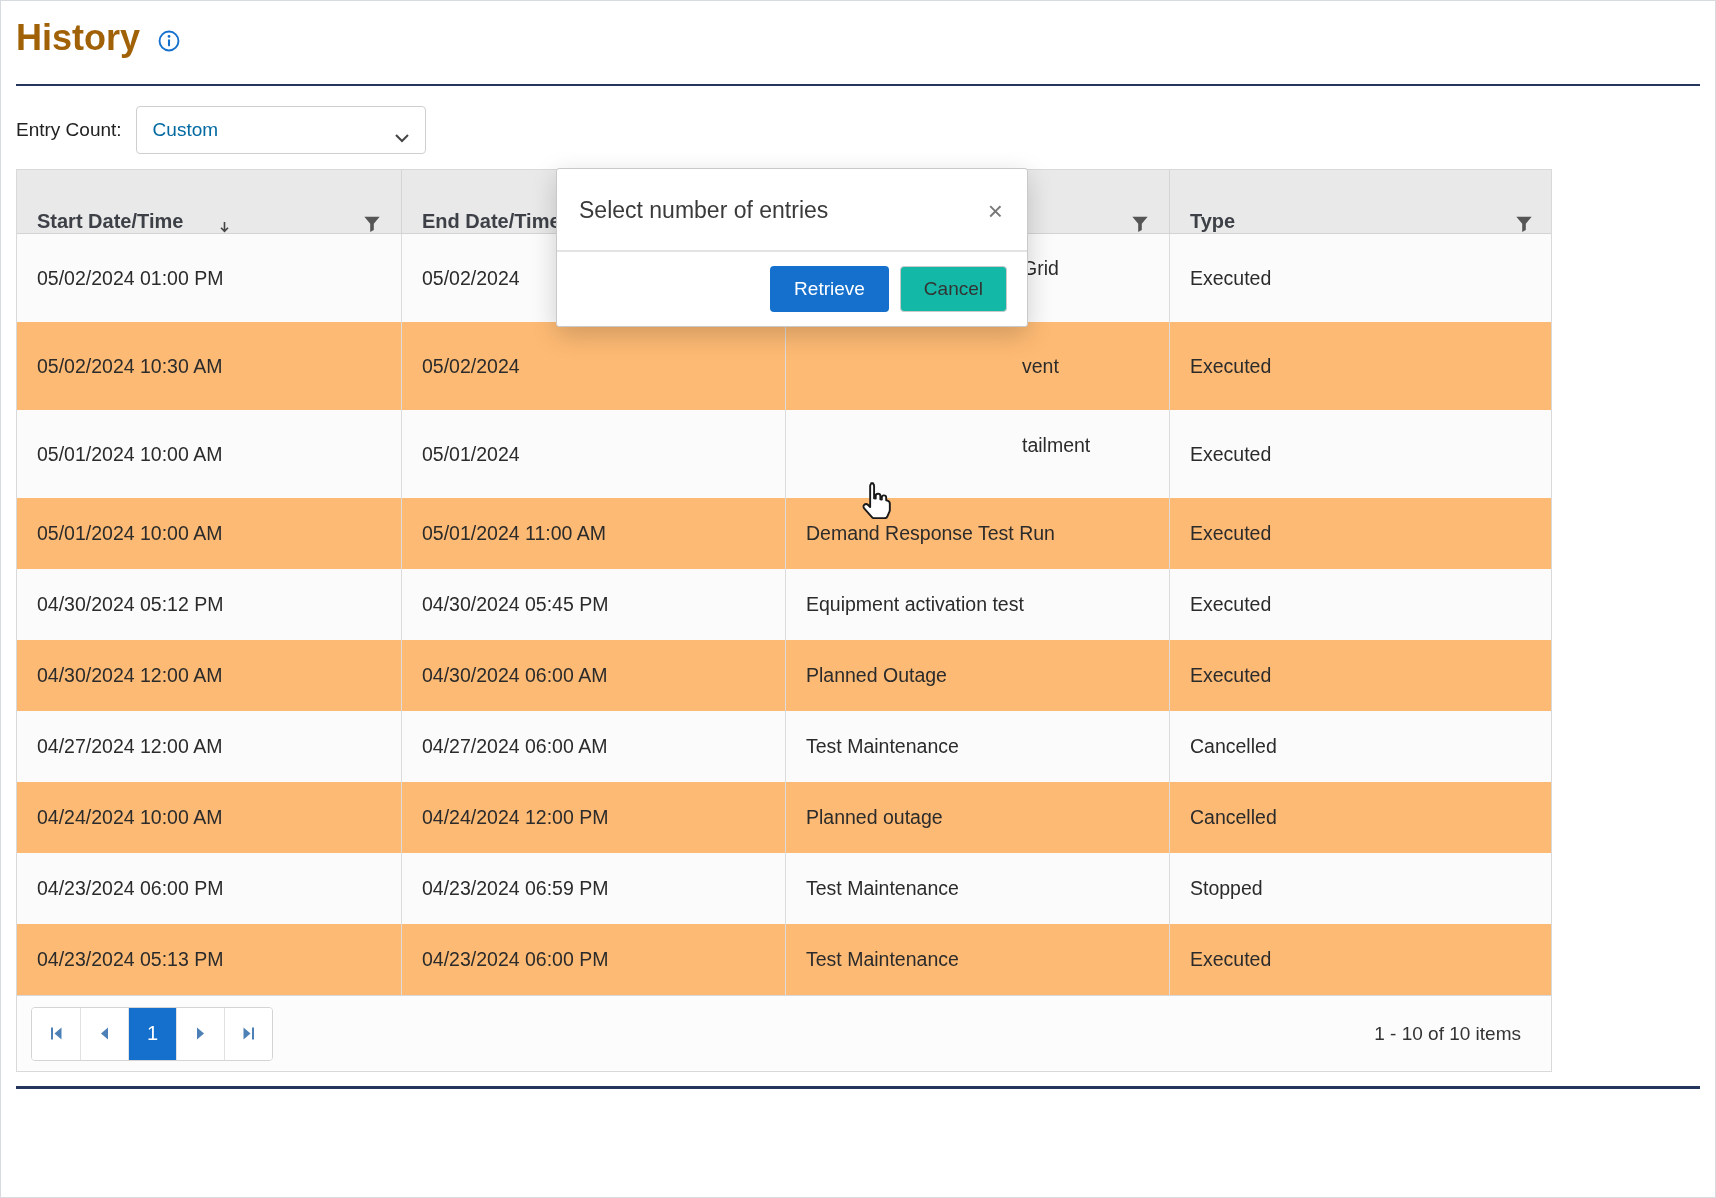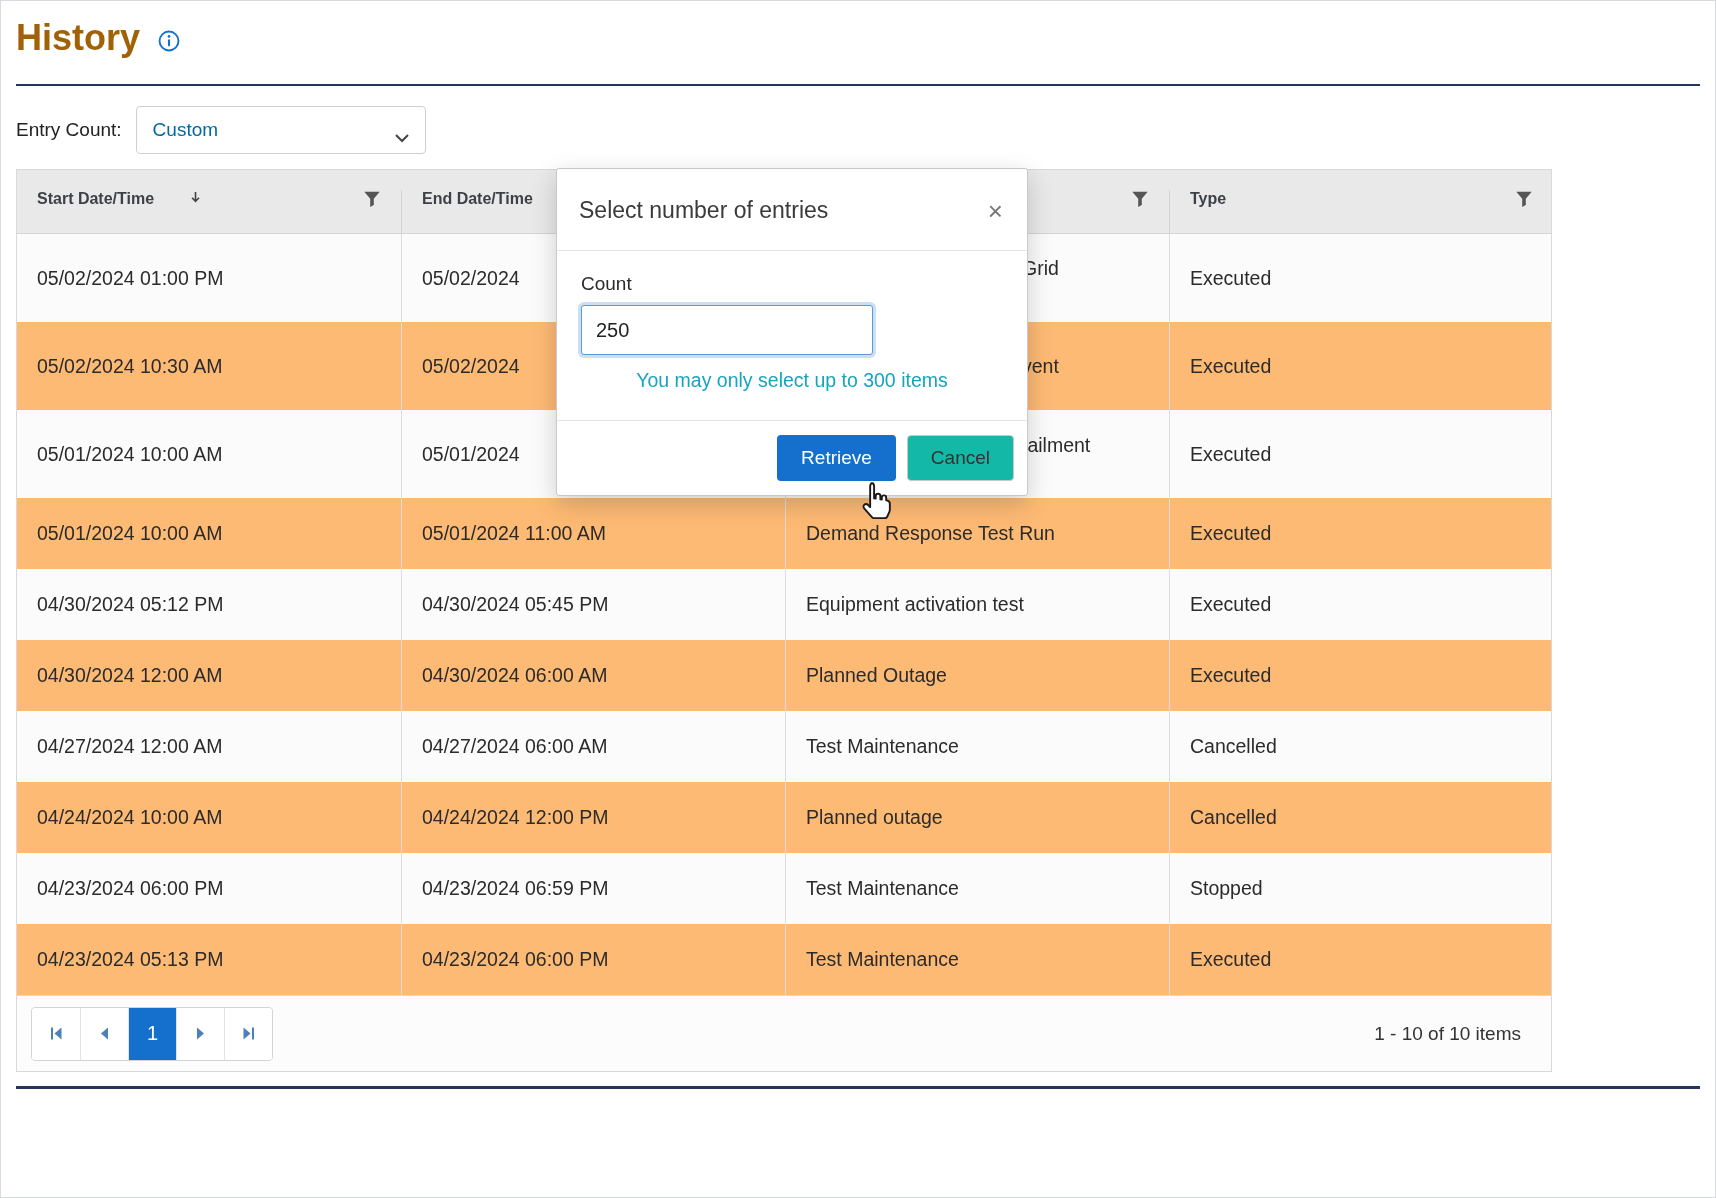--- a/index.html
+++ b/index.html
@@ -34,22 +34,22 @@
   }
   .caret{ width:14px; height:9px; color:#444; }
 
   
   .grid{ margin-left:16px; width:1536px; border:1px solid #d9d9d9; }
   .grid-header{
     display:grid; grid-template-columns:repeat(4,384px);
     height:64px; background:#e9e9e9; border-bottom:1px solid #d4d4d4;
   }
   .hcell{
-    display:flex; align-items:flex-start; padding:0 20px;
-    font-size:16px; font-weight:700; color:#3d4147;margin-top:20px;
+    display:flex; align-items:flex-end; padding:0 20px;
+    font-size:20px; font-weight:700; color:#3d4147;
   }
   .hcell + .hcell{ border-left:1px solid #d4d4d4; }
   .sort-icon{ width:15px; height:16px; margin-left:34px; color:#444; }
   .hspacer{ flex:1; }
   .filter-icon{ width:18px; height:18px; color:#555; flex:0 0 auto; }
 
   .row{ display:grid; grid-template-columns:repeat(4,384px); }
   .row.tall{ height:88px; }
   .row.norm{ height:71px; }
   .row.r-odd{ background:#fbfbfb; }
@@ -105,21 +105,21 @@
   }
   .numeric input{
     flex:1; border:none; outline:none; background:transparent;
     font-family:"Liberation Sans", sans-serif; font-size:20px; color:#222; padding:0 14px;
   }
   .helper-text{
     color:var(--teal); font-size:19.5px; text-align:center;
     margin:14px 0 28px;
   }
   .modal-footer{
-    border-top:1px solid #e3e3e3; padding:14px 13px 14px;
+    border-top:1px solid #e3e3e3; padding:14px 20px 14px;
     display:flex; justify-content:flex-end; gap:11px;
   }
   .btn{
     height:46px; border-radius:4px; font-size:19px;
     display:flex; align-items:center; justify-content:center;
     padding:0 23px; border:1px solid transparent;
     font-family:"Liberation Sans", sans-serif;
   }
   .btn-primary{ background:var(--accent); color:#fff; }
   .btn-default{ background:#14b8a6; border:1px solid #c9c9c9; color:#333; }
@@ -378,28 +378,20 @@
   </div>
 </div>
 
 <div class="divider-bottom"></div>
 
 <div class="modal">
   <div class="modal-header">
     <div class="modal-title">Select number of entries</div>
     <div class="close-btn">×</div>
   </div>
-  <div class="modal-body">
-    <div class="count-label">Count</div>
-    <div class="numeric">
-      <input type="text" value="250" style="">
-
-    </div>
-    <div class="helper-text">You may only select up to 300 items</div>
-  </div>
   <div class="modal-footer">
     <button class="btn btn-primary">Retrieve</button>
     <button class="btn btn-default">Cancel</button>
   </div>
 </div>
 
 <div class="cursor-pointer">
   <svg viewBox="0 0 24 28" width="33" height="38">
     <path d="M9.6 1.6c1.2 0 2.1.9 2.1 2.1v9.1l1.2.2v-2c0-.9.8-1.6 1.7-1.6.9 0 1.7.7 1.7 1.6v2.5l1.1.2v-1.5c0-.9.7-1.6 1.6-1.6.9 0 1.6.7 1.6 1.6v2l.9.2c1.1.3 1.8 1.2 1.8 2.3v4.4c0 .5-.1 1-.3 1.5l-1.5 3.4c-.4.9-1.3 1.5-2.2 1.5h-7.2c-.8 0-1.5-.3-2-.9l-5.7-6.4c-.7-.8-.7-2 .1-2.7.7-.7 1.9-.7 2.6 0l1.7 1.7V3.7c0-1.2.9-2.1 2.1-2.1z" fill="#ffffff" stroke="#1a1a1a" stroke-width="1.4" stroke-linejoin="round"></path>
   </svg>

